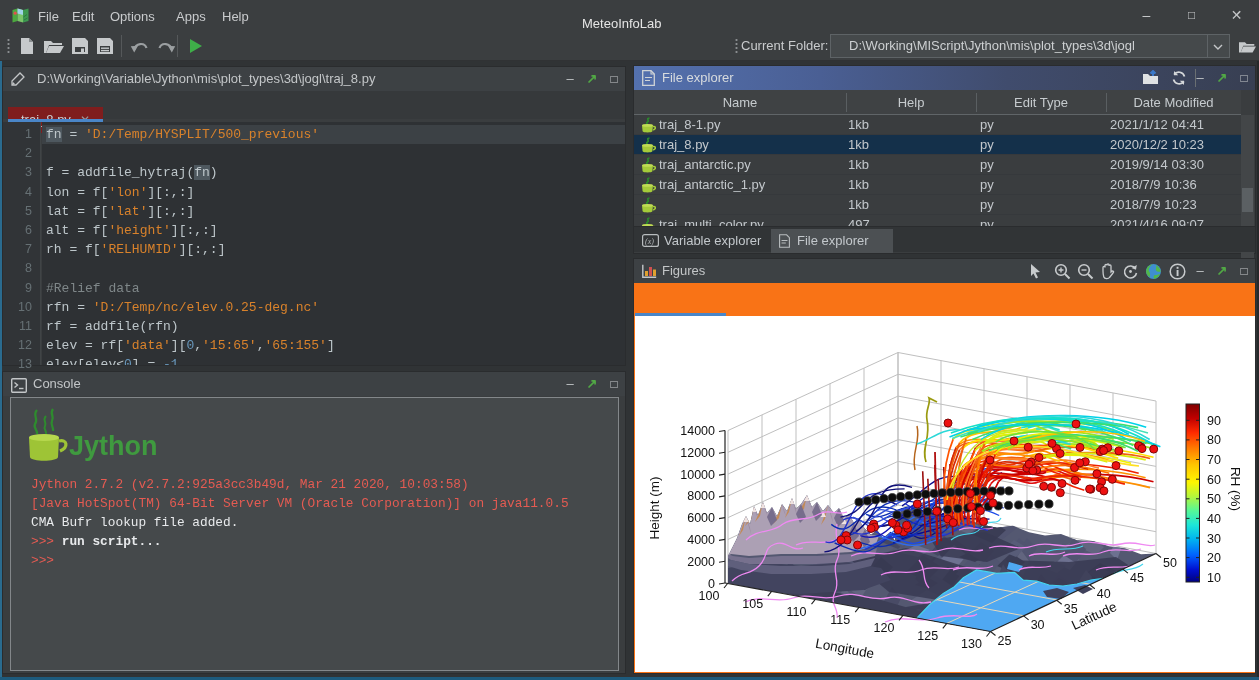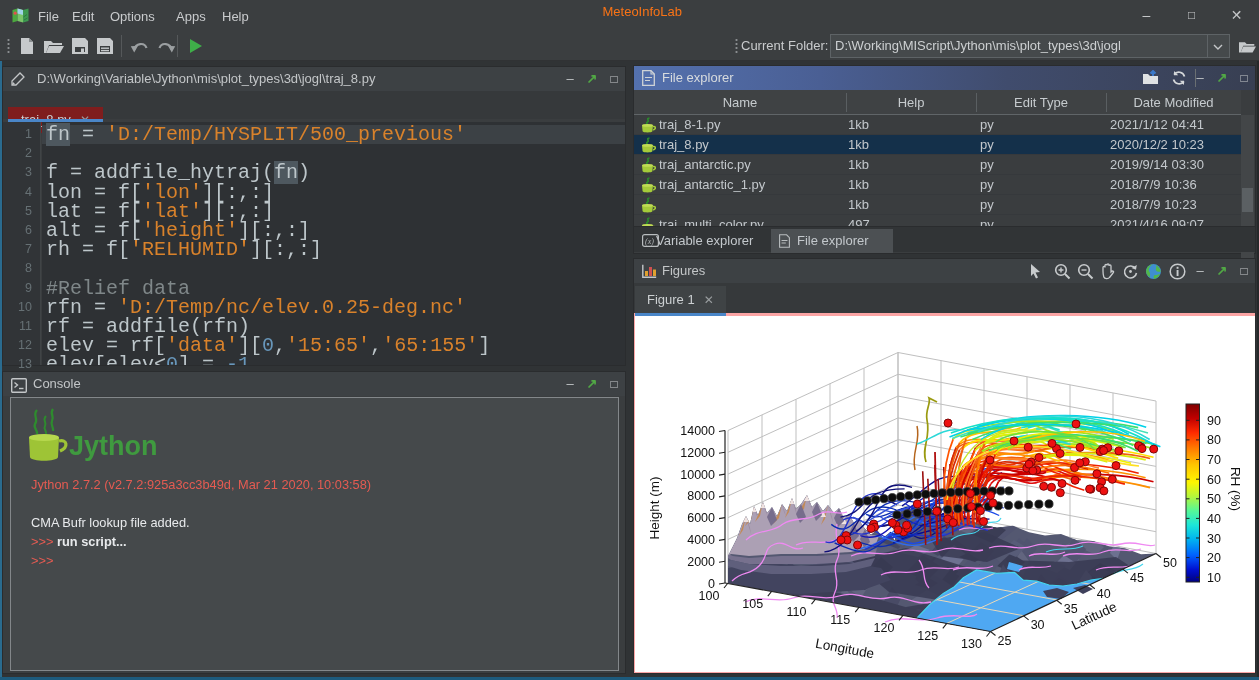--- a/index.html
+++ b/index.html
@@ -1,65 +1,65 @@
 <!DOCTYPE html>
 <html><head><meta charset="utf-8"><style>
 *{margin:0;padding:0;box-sizing:border-box}
 html,body{width:1259px;height:680px;overflow:hidden;background:#303335;font-family:"Liberation Sans",sans-serif}
 .abs{position:absolute}
 #win{position:relative;width:1259px;height:680px;background:#303335}
 
 #menubar{position:absolute;left:0;top:0;width:1259px;height:31px;background:#3b3e40;color:#c9cbcd;font-size:13px}
 #menubar .mi{position:absolute;top:9px}
-#title{position:absolute;top:4px;left:582px;width:100px;text-align:right;color:#f97316}
+#title{position:absolute;top:16px;left:582px;width:100px;text-align:left;color:#e5e5e5}
 .winbtn{position:absolute;top:0;width:45px;height:31px;color:#c4c6c8;text-align:center;line-height:31px;font-size:14px}
 
 #toolbar{position:absolute;left:0;top:31px;width:1259px;height:30px;background:#3b3e40;border-bottom:1px solid #303234}
 .grip{position:absolute;top:7px;width:3px;height:17px;background-image:radial-gradient(circle,#8a8e90 1px,transparent 1.2px);background-size:3px 4px}
 .tsep{position:absolute;top:4px;width:1px;height:22px;background:#55585a}
 
 #combo{position:absolute;left:830px;top:3px;width:400px;height:24px;background:#45494b;border:1px solid #5e6366;color:#cdd0d2;font-size:13px;line-height:22px}
 #combo .arr{position:absolute;right:0;top:0;width:22px;height:22px;border-left:1px solid #5e6366}
 
 .panel{position:absolute;background:#3a3d3f;border:1px solid #2a2c2e}
 .ptitle{position:absolute;left:0;top:0;right:0;height:24px;background:#3d4144;color:#c3c6c8;font-size:13px;line-height:24px}
 .pctrl{position:absolute;top:0;height:24px;line-height:24px;text-align:center;width:22px;color:#c3c6c8;font-size:13px}
 .green{color:#51a845;font-weight:bold}
 
 #edpanel{left:2px;top:66px;width:624px;height:300px}
 #edtabs{position:absolute;left:0;top:24px;right:0;height:28px;background:#36393b}
 #edtab1{position:absolute;left:5px;top:16px;width:95px;height:26px;background:#7f1d1d;color:#ccd0d2;font-size:13px;line-height:25px}
 #edtab1 .x{color:#9a9ea0;margin-left:9px;font-size:12px}
 #edunder{position:absolute;left:5px;top:52px;width:95px;height:3px;background:#4a86c8}
 #gutter{position:absolute;left:0;top:55px;width:38px;bottom:0;background:#313437;border-right:1px solid #404446;color:#667074;font-size:12.5px;text-align:right}
-#code{position:absolute;left:39px;top:55px;right:0;bottom:0;background:#2e3134;font-family:"Liberation Mono",monospace;font-size:20px;color:#bdc6ca;white-space:pre;overflow:hidden}
+#code{position:absolute;left:39px;top:55px;right:0;bottom:0;background:#2e3134;font-family:"Liberation Mono",monospace;font-size:13px;color:#bdc6ca;white-space:pre;overflow:hidden}
 .cl{position:absolute;left:0;height:19px;line-height:19px;width:100%}
 .gl{position:absolute;right:8px;height:19px;line-height:19px}
 .str{color:#d9822b}.com{color:#7f8789}.num{color:#6897bb}
 .hl{background:#4e585f}
 .curline{position:absolute;left:0;width:100%;height:19px;background:#3c4145}
 
 #conpanel{left:2px;top:371px;width:624px;height:303px}
 #conbox{position:absolute;left:7px;top:25px;right:6px;bottom:2px;background:#45494b;border:1px solid #83878a}
-.conline{position:absolute;font-family:Liberation Sans, sans-serif;font-size:12.8px;white-space:pre}
+.conline{position:absolute;font-family:Liberation Mono, monospace;font-size:12.8px;white-space:pre}
 .red{color:#e55b52}.wht{color:#e8eaec}
 
 #fepanel{position:absolute;left:633px;top:65px;width:623px;height:189px;background:#3a3d3f;border:1px solid #2a2c2e}
 #fetitle{position:absolute;left:0;top:0;right:0;height:24px;background:linear-gradient(to right,#5471ae,#4a5f94 30%,#404c6d 60%,#383f52 100%);color:#d7dbde;font-size:13px;line-height:24px}
 #fehead{position:absolute;left:0;top:24px;right:14px;height:25px;background:#3f4244;border-bottom:1px solid #606568;color:#c6cbce;font-size:13px;line-height:25px}
 #fehead .cs{position:absolute;top:3px;width:1px;height:19px;background:#5a5f62}
 .ferow{position:absolute;left:0;right:14px;height:20px;font-size:13px;color:#c3c8cc;line-height:20px;box-shadow:inset 0 -1px 0 #36393c}
 .fesel{background:#14304a}
 .fecell{position:absolute;top:0;height:20px;overflow:hidden}
 #fescroll{position:absolute;right:1px;top:49px;width:13px;height:162px;background:#434648}
 #fethumb{position:absolute;right:2px;top:122px;width:11px;height:24px;background:#5b6063}
 #fetabs{position:absolute;left:0;bottom:1px;right:0;height:26px;background:#313436;border-top:1px solid #2a2c2e}
 .fetab{position:absolute;top:2px;height:24px;font-size:13px;color:#c3c8cc;line-height:24px}
 
-#figpanel{position:absolute;left:633px;top:258px;width:623px;height:416px;background:#fca5a5;border:1px solid #2a2c2e}
+#figpanel{position:absolute;left:633px;top:258px;width:623px;height:416px;background:#f97316;border:1px solid #2a2c2e}
 #figtabs{position:absolute;left:0;top:24px;right:0;height:30px;background:#36393b}
 #figtab1{position:absolute;left:1px;top:3px;width:91px;height:27px;color:#ccd0d2;font-size:13px;line-height:27px;background:#3f4345}
 #figunder{position:absolute;left:1px;top:54px;width:91px;height:3px;background:#4a86c8}
 #figarea{position:absolute;left:1px;top:57px;width:620px;height:356px;background:#ffffff}
 
 #ledge{position:absolute;left:0;top:61px;width:2px;bottom:0;background:#2a6b8f}
 #redge{position:absolute;right:0;top:61px;width:2px;bottom:0;background:#26282a}
 #bedge{position:absolute;left:0;bottom:0;width:1259px;height:3px;background:#1d5a7c}
 #bstrip{position:absolute;left:0;bottom:3px;width:1259px;height:3px;background:#303335}
 .ic{position:absolute}
@@ -113,21 +113,21 @@
   <svg class="ic" style="left:155px;top:6px" width="22" height="18" viewBox="0 0 22 18">
         <path d="M16.5 12.5 C15.5 6 6.5 5 4.5 11" fill="none" stroke="#9b9fa1" stroke-width="2.2"></path>
         <path d="M20.2 9.2 L13 8.8 L16.8 15.5 Z" fill="#9b9fa1"></path>
       </svg>
   <div class="tsep" style="left:177px"></div>
   <svg class="ic" style="left:188px;top:7px" width="15" height="16" viewBox="0 0 15 16">
         <path d="M2 1 L14 8 L2 15 Z" fill="#3fae49"></path>
       </svg>
   <div class="grip" style="left:735px"></div>
   <span class="abs" style="left:741px;top:7px;color:#c9cbcd;font-size:13px">Current Folder:</span>
-  <div id="combo"><span style="margin-left:4px">D:\Working\MIScript\Jython\mis\plot_types\3d\jogl</span>
+  <div id="combo"><span style="margin-left:18px">D:\Working\MIScript\Jython\mis\plot_types\3d\jogl</span>
     <div class="arr"><svg width="10" height="6" viewBox="0 0 10 6" style="margin:8px 0 0 5px">
             <path d="M1 1 L5 5 L9 1" stroke="#c4c7c9" stroke-width="1.4" fill="none"></path>
           </svg></div>
   </div>
   <svg class="ic" style="left:1238px;top:7px" width="19" height="17" viewBox="0 0 22 20">
         <path d="M1 17 L1 5 L8 5 L10 7 L19 7 L19 9 L6 9 L3 17 Z" fill="#c6c9cb"></path>
         <path d="M6 10 L21 10 L17 17 L3 17 Z" fill="#c6c9cb"></path>
       </svg>
 </div>
 
@@ -180,20 +180,21 @@
     <svg class="ic" style="left:14px;top:9px" width="135" height="62" viewBox="0 0 135 62">
       <path d="M12 3 C7 9 14 11 10 17 C8 21 13 23 12 27" fill="none" stroke="#2e8b2e" stroke-width="2.3"></path>
       <path d="M21 9 C17 13 22 15 20 19 C18 22 22 24 21 27" fill="none" stroke="#2e8b2e" stroke-width="2"></path>
       <path d="M28 2 C24 7 30 9 27 14 C25 18 29 20 28 24" fill="none" stroke="#2e8b2e" stroke-width="2.3"></path>
       <path d="M4 31 C4 28 34 28 34 31 L33 50 C32 55 6 55 5 50 Z" fill="#9ec436"></path>
       <ellipse cx="19" cy="30.5" rx="15" ry="3.4" fill="#b7d84e"></ellipse>
       <path d="M34 34 C42 32 44 40 35 44" fill="none" stroke="#9ec436" stroke-width="3.2"></path>
       <text x="44" y="48" font-size="27" font-weight="bold" fill="#3f9a3f" font-family="Liberation Sans">Jython</text>
     </svg>
     <div class="conline red" style="left:20px;top:79px">Jython 2.7.2 (v2.7.2:925a3cc3b49d, Mar 21 2020, 10:03:58)</div>
+    <div class="conline red" style="left:20px;top:98px">[Java HotSpot(TM) 64-Bit Server VM (Oracle Corporation)] on java11.0.5</div>
     <div class="conline wht" style="left:20px;top:117px">CMA Bufr lookup file added.</div>
     <div class="conline" style="left:20px;top:136px"><span class="red">&gt;&gt;&gt; </span><span class="wht" style="font-weight:bold">run script...</span></div>
     <div class="conline red" style="left:20px;top:155px">&gt;&gt;&gt;</div>
   </div>
 </div>
 
 <div id="fepanel">
   <div id="fetitle">
     <svg class="ic" style="left:8px;top:4px" width="13" height="16" viewBox="0 0 13 16">
           <path d="M0.7 0.7 L9 0.7 L12.3 4 L12.3 15.3 L0.7 15.3 Z" fill="none" stroke="#cfd3d6" stroke-width="1.3"></path>
@@ -298,21 +299,21 @@
         </div>
       </div>
   <div id="fescroll"></div>
       <div id="fethumb"></div>
   <div id="fetabs">
     <div class="fetab" style="left:4px;width:132px">
       <svg class="ic" style="left:4px;top:5px" width="17" height="13" viewBox="0 0 17 13">
             <rect x="0.6" y="0.6" width="15.8" height="11.8" rx="2" fill="none" stroke="#b8bcbe" stroke-width="1.2"></rect>
             <text x="3" y="9.5" font-size="8" font-style="italic" fill="#b8bcbe" font-family="Liberation Serif">(x)</text>
           </svg>
-      <span style="margin-left:18px">Variable explorer</span>
+      <span style="margin-left:26px">Variable explorer</span>
     </div>
     <div class="fetab" style="left:137px;width:122px;background:#4c5053">
       <svg class="ic" style="left:8px;top:5px" width="11" height="14" viewBox="0 0 13 16">
             <path d="M0.7 0.7 L9 0.7 L12.3 4 L12.3 15.3 L0.7 15.3 Z" fill="none" stroke="#b8bcbe" stroke-width="1.3"></path>
             <path d="M3 7.5 L10 7.5 M3 10.5 L8 10.5" stroke="#b8bcbe" stroke-width="1.2"></path>
           </svg>
       <span style="margin-left:26px">File explorer</span>
     </div>
   </div>
 </div>
@@ -357,23 +358,20 @@
           <svg class="ic" style="left:535px;top:4px" width="17" height="17" viewBox="0 0 17 17">
             <circle cx="8.5" cy="8.5" r="7.3" fill="none" stroke="#c8cbcd" stroke-width="1.5"></circle>
             <rect x="7.6" y="7" width="1.9" height="6" fill="#c8cbcd"></rect>
             <rect x="7.6" y="3.8" width="1.9" height="2" fill="#c8cbcd"></rect>
           </svg>
         </div>
     <div class="pctrl" style="right:44px">–</div>
     <div class="pctrl green" style="right:22px">↗</div>
     <div class="pctrl" style="right:0;font-size:12px">□</div>
   </div>
-  <div id="figtabs">
-        <div id="figtab1"><span style="margin-left:12px">Figure 1</span><span style="color:#9a9ea0;margin-left:9px;font-size:12px">✕</span></div>
-      </div>
   <div id="figunder"></div>
   <div id="figarea">
         <svg width="620" height="356" viewBox="634 316 620 356" style="position:absolute;left:0;top:0" font-family="Liberation Sans, sans-serif">
           <path d="M727.0 583.0 L727.0 430.5 M761.0 567.4 L761.0 414.9 M795.0 551.8 L795.0 399.3 M829.0 536.2 L829.0 383.7 M863.0 520.6 L863.0 368.1 M897.0 505.0 L897.0 352.5 M897.0 505.0 L897.0 352.5 M940.0 513.1 L940.0 360.6 M983.0 521.2 L983.0 368.7 M1026.0 529.2 L1026.0 376.8 M1069.0 537.3 L1069.0 384.8 M1112.0 545.4 L1112.0 392.9 M1155.0 553.5 L1155.0 401.0 M727.0 583.0 L897.0 505.0 L1155.0 553.5 M727.0 561.2 L897.0 483.2 L1155.0 531.7 M727.0 539.4 L897.0 461.4 L1155.0 509.9 M727.0 517.6 L897.0 439.6 L1155.0 488.1 M727.0 495.9 L897.0 417.9 L1155.0 466.4 M727.0 474.1 L897.0 396.1 L1155.0 444.6 M727.0 452.3 L897.0 374.3 L1155.0 422.8 M727.0 430.5 L897.0 352.5 L1155.0 401.0" fill="none" stroke="#bfbfbf" stroke-width="1"></path>
           <clipPath id="tc">
             <path d="M727 583 L727.0 556.0 L731.0 548.0 L736.0 538.0 L741.0 524.0 L745.0 516.0 L749.0 524.0 L753.0 506.0 L757.0 515.0 L762.0 502.0 L766.0 513.0 L771.0 507.0 L776.0 516.0 L781.0 504.0 L786.0 511.0 L791.0 498.0 L795.0 509.0 L800.0 504.0 L806.0 495.0 L811.0 507.0 L816.0 502.0 L822.0 511.0 L827.0 505.0 L833.0 513.0 L838.0 508.0 L843.0 518.0 L848.0 514.0 L853.0 523.0 L858.0 520.0 L864.0 529.0 L870.0 535.0 L876.0 530.0 L882.0 538.0 L888.0 533.0 L894.0 541.0 L900.0 508.1 L916.0 509.3 L932.0 513.4 L948.0 515.1 L964.0 518.0 L980.0 524.4 L996.0 527.7 L1012.0 525.8 L1028.0 532.3 L1044.0 535.5 L1060.0 534.0 L1076.0 540.2 L1092.0 541.0 L1108.0 546.2 L1124.0 548.3 L1140.0 554.2 L1155.0 553.5 L989.5 631.5 Z"></path>
           </clipPath>
           <path d="M727 583 L727.0 556.0 L731.0 548.0 L736.0 538.0 L741.0 524.0 L745.0 516.0 L749.0 524.0 L753.0 506.0 L757.0 515.0 L762.0 502.0 L766.0 513.0 L771.0 507.0 L776.0 516.0 L781.0 504.0 L786.0 511.0 L791.0 498.0 L795.0 509.0 L800.0 504.0 L806.0 495.0 L811.0 507.0 L816.0 502.0 L822.0 511.0 L827.0 505.0 L833.0 513.0 L838.0 508.0 L843.0 518.0 L848.0 514.0 L853.0 523.0 L858.0 520.0 L864.0 529.0 L870.0 535.0 L876.0 530.0 L882.0 538.0 L888.0 533.0 L894.0 541.0 L900.0 508.1 L916.0 509.3 L932.0 513.4 L948.0 515.1 L964.0 518.0 L980.0 524.4 L996.0 527.7 L1012.0 525.8 L1028.0 532.3 L1044.0 535.5 L1060.0 534.0 L1076.0 540.2 L1092.0 541.0 L1108.0 546.2 L1124.0 548.3 L1140.0 554.2 L1155.0 553.5 L989.5 631.5 Z" fill="#545871"></path>
           <g clip-path="url(#tc)">
             <path d="M881 542 L895 532 L908 539 L897 549 Z" fill="#454762"></path>

